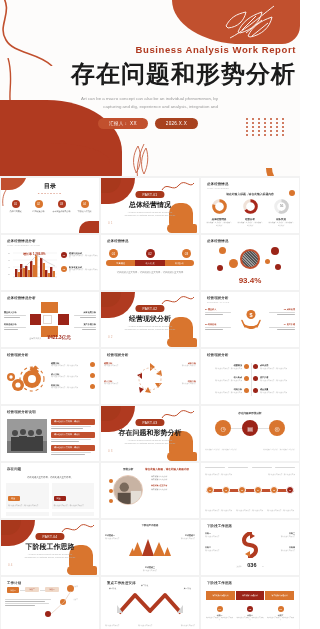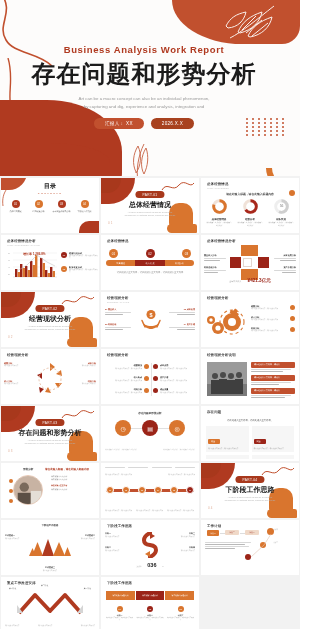--- a/index.html
+++ b/index.html
@@ -12,21 +12,21 @@
       border-bottom-left-radius:70px 44px; border-bottom-right-radius:18px 18px; }
   .leaf-top { position:absolute; right:18px; top:2px; width:60px; height:40px; opacity:.95; }
   .hero-blob { position:absolute; left:-28px; top:100px; width:150px; height:95px; background:#b03a20;
       border-top-right-radius:75px 52px; border-bottom-right-radius:22px 22px; }
   .hero-blob2 { position:absolute; left:-10px; top:143px; width:120px; height:40px; background:#b03a20; border-radius:0 50% 0 0; }
   .swoosh { position:absolute; stroke:#c1502e; fill:none; }
   .dots-grid { position:absolute; right:14px; top:118px; display:grid; grid-template-columns:repeat(7,4px); gap:2px; }
   .dots-grid i { width:2px; height:2px; background:#c1502e; border-radius:50%; display:block; }
   .hero-arc { position:absolute; right:-10px; bottom:-14px; width:44px; height:44px; border:6px solid #d9752e;
       border-radius:50%; border-right-color:transparent; border-top-color:transparent; transform:rotate(-45deg); }
-  .hero-inner { position:absolute; left:0; right:12px; top:44px; text-align:center; z-index:5; }
+  .hero-inner { position:absolute; left:0; right:4px; top:44px; text-align:right; z-index:5; }
   .hero-eyebrow { color:#b03a20; font-size:9.5px; font-weight:bold; letter-spacing:.6px; }
   .hero-title { color:#1b1b1b; font-size:24px; font-weight:bold; letter-spacing:1px; margin-top:3px;
       font-family:"DejaVu Sans", sans-serif; }
   .hero-sub { color:#9a9a9a; font-size:4.4px; line-height:1.75; margin-top:5px; padding:0 78px; }
   .hero-pills { margin-top:8px; display:flex; gap:7px; justify-content:center; }
   .pill { background:#c1502e; color:#fff; font-size:4.6px; border-radius:8px; padding:3px 11px; letter-spacing:.3px; }
   .pill.dark { background:#a8421f; }
   .leaf-bottom { position:absolute; left:122px; bottom:-6px; width:34px; height:40px; opacity:.9; }
 
   
@@ -289,20 +289,33 @@
         <div class="circ" style="width:9px;height:9px;background:#d9752e;font-size:3px;">03</div>
       </div>
       <div style="position:absolute;left:5px;right:5px;top:25px;height:6px;display:flex;border-radius:3px;overflow:hidden;">
         <div style="flex:1;background:#d9752e;display:flex;align-items:center;justify-content:center;color:#fff;font-size:2.2px;">经营概况</div>
         <div style="flex:1;background:#9b2418;display:flex;align-items:center;justify-content:center;color:#fff;font-size:2.2px;">收入情况</div>
         <div style="flex:1;background:#d9752e;display:flex;align-items:center;justify-content:center;color:#fff;font-size:2.2px;">利润分析</div>
       </div>
       <div style="position:absolute;left:8px;right:8px;top:36px;" class="cap">请在此输入正文内容，请在此输入正文内容，请在此输入正文内容</div>
     </div>
 
+    <div class="slide">
+      <div class="t-hd">
+        <b>总体经营情况</b>
+      </div>
+      <div style="position:absolute;left:39px;top:14px;width:20px;height:20px;border-radius:50%;border:2px solid #c1502e;background:repeating-linear-gradient(45deg,#555,#555 1px,#999 1px,#999 2px);"></div>
+      <div class="circ" style="position:absolute;left:18px;top:12px;width:7px;height:7px;background:#d9752e;font-size:2px;"></div>
+      <div class="circ" style="position:absolute;left:28px;top:24px;width:9px;height:9px;background:#d9752e;font-size:2px;"></div>
+      <div class="circ" style="position:absolute;left:16px;top:30px;width:6px;height:6px;background:#9b2418;font-size:2px;"></div>
+      <div class="circ" style="position:absolute;left:70px;top:12px;width:8px;height:8px;background:#9b2418;font-size:2px;"></div>
+      <div class="circ" style="position:absolute;left:64px;top:24px;width:5px;height:5px;background:#d9752e;font-size:2px;"></div>
+      <div class="circ" style="position:absolute;left:74px;top:29px;width:6px;height:6px;background:#9b2418;font-size:2px;"></div>
+      <div style="position:absolute;left:0;right:0;bottom:5px;text-align:center;font-size:8px;font-weight:bold;color:#b03a20;">93.4%</div>
+    </div>
 
     <div class="slide">
       <div class="t-hd">
         <b>总体经营情况分析</b>
       </div>
       <div style="position:absolute;left:40px;top:10px;width:17px;height:11px;background:#d9752e;"></div>
       <div style="position:absolute;left:40px;top:34px;width:17px;height:11px;background:#d9752e;"></div>
       <div style="position:absolute;left:29px;top:22px;width:11px;height:11px;background:#9b2418;"></div>
       <div style="position:absolute;left:57px;top:22px;width:11px;height:11px;background:#9b2418;"></div>
       <div style="position:absolute;left:42px;top:23px;width:9px;height:9px;background:#fff;border:1px solid #e3d6cf;"></div>

